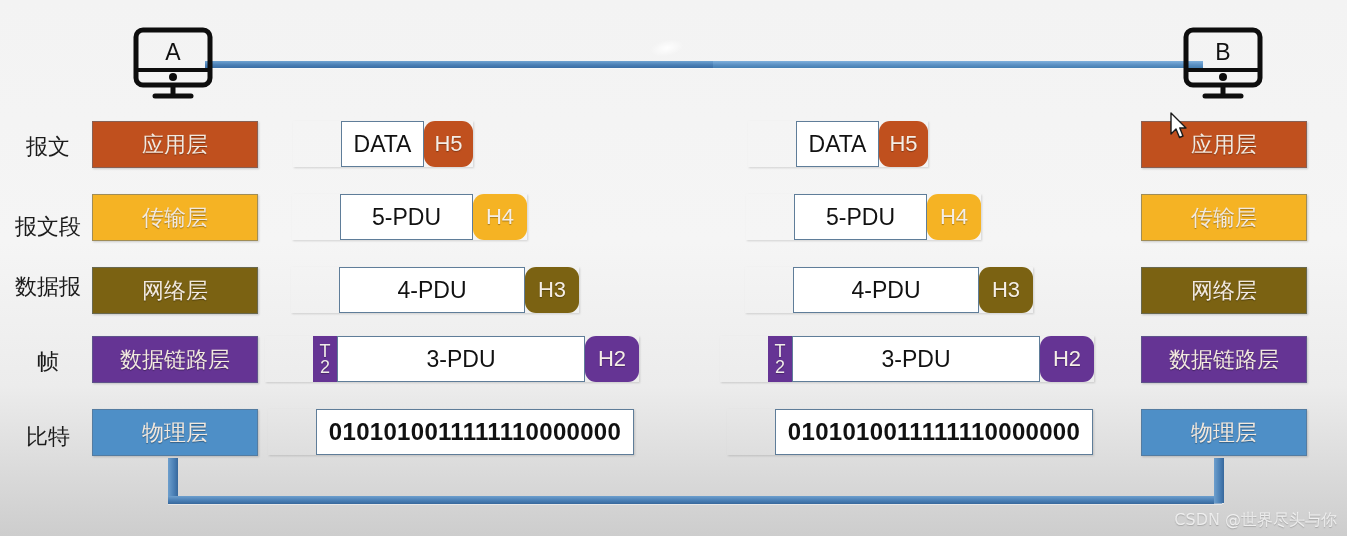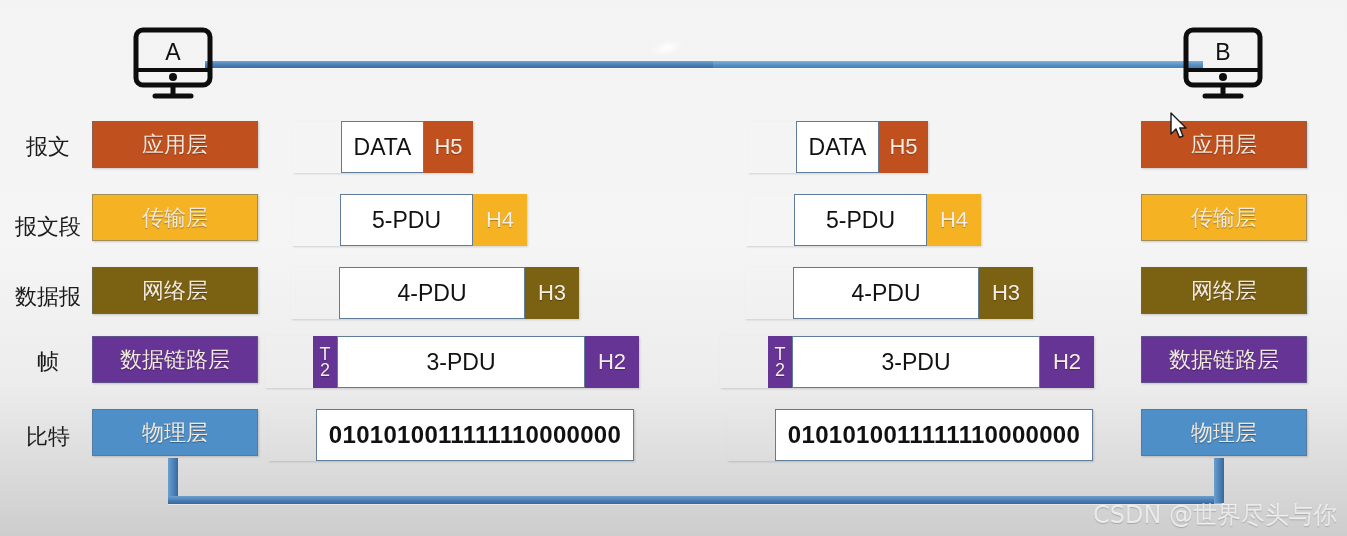--- a/index.html
+++ b/index.html
@@ -76,21 +76,21 @@
     text-shadow: 0 1px 1px rgba(0,0,0,0.35);
     border: 1px solid rgba(90,110,130,0.55);
     box-sizing: border-box;
     font-family: "DejaVu Sans", "Liberation Sans", sans-serif;
     box-shadow: 1px 1px 2px rgba(0,0,0,0.18);
   }
 
   
   .pdu {
     position: absolute;
-    height: 52px;
+    height: 46px;
     display: flex;
     align-items: stretch;
     box-sizing: border-box;
     box-shadow: 1px 1px 2px rgba(0,0,0,0.15);
     padding-left: 48px;
   }
   .pdu .white {
     background: #ffffff;
     border: 1px solid #5f7d99;
     display: flex;
@@ -105,20 +105,21 @@
   .pdu .hdr {
     display: flex;
     align-items: center;
     justify-content: center;
     font-size: 22px;
     color: #f5eee6;
     box-sizing: border-box;
     flex: 0 0 auto;
     text-shadow: 0 1px 1px rgba(0,0,0,0.3);
     font-family: "Liberation Sans", sans-serif;
+    border-radius: 11px;
   }
   .pdu .trailer {
     display: flex;
     flex-direction: column;
     align-items: center;
     justify-content: center;
     width: 24px;
     flex: 0 0 auto;
     font-size: 18px;
     line-height: 16px;
@@ -131,21 +132,21 @@
   .pdu.bits .white { font-size: 24px; font-weight: 700; letter-spacing: 0.3px; }
 
   
   .cursor { position: absolute; pointer-events: none; }
 
   
   .watermark {
     position: absolute;
     right: 10px;
     bottom: 5px;
-    font-size: 24px;
+    font-size: 16px;
     color: rgba(255,255,255,0.72);
     text-shadow: 0 1px 1px rgba(120,120,120,0.45);
     font-family: "DejaVu Sans", "Liberation Sans", sans-serif;
     white-space: nowrap;
   }
 
   .glare {
     position: absolute;
     left: 650px; top: 40px;
     width: 34px; height: 16px;
@@ -204,21 +205,21 @@
       <div class="layer-box" style="left: 92px; top: 194px; background: rgb(245, 179, 36);">传输层</div>
       <div class="layer-box" style="left: 1141px; top: 194px; background: rgb(245, 179, 36);">传输层</div>
       <div class="pdu" style="left: 292px; top: 194px;">
         <div class="white" style="width: 133px;">5-PDU</div>
         <div class="hdr" style="width: 54px; background: rgb(245, 179, 36);">H4</div>
       </div>
       <div class="pdu" style="left: 746px; top: 194px;">
         <div class="white" style="width: 133px;">5-PDU</div>
         <div class="hdr" style="width: 54px; background: rgb(245, 179, 36);">H4</div>
       </div>
-      <div class="row-label" style="top: 282px;">数据报</div>
+      <div class="row-label" style="top: 272px;">数据报</div>
       <div class="layer-box" style="left: 92px; top: 267px; background: rgb(123, 98, 18);">网络层</div>
       <div class="layer-box" style="left: 1141px; top: 267px; background: rgb(123, 98, 18);">网络层</div>
       <div class="pdu" style="left: 291px; top: 267px;">
         <div class="white" style="width: 186px;">4-PDU</div>
         <div class="hdr" style="width: 54px; background: rgb(123, 98, 18);">H3</div>
       </div>
       <div class="pdu" style="left: 745px; top: 267px;">
         <div class="white" style="width: 186px;">4-PDU</div>
         <div class="hdr" style="width: 54px; background: rgb(123, 98, 18);">H3</div>
       </div>

